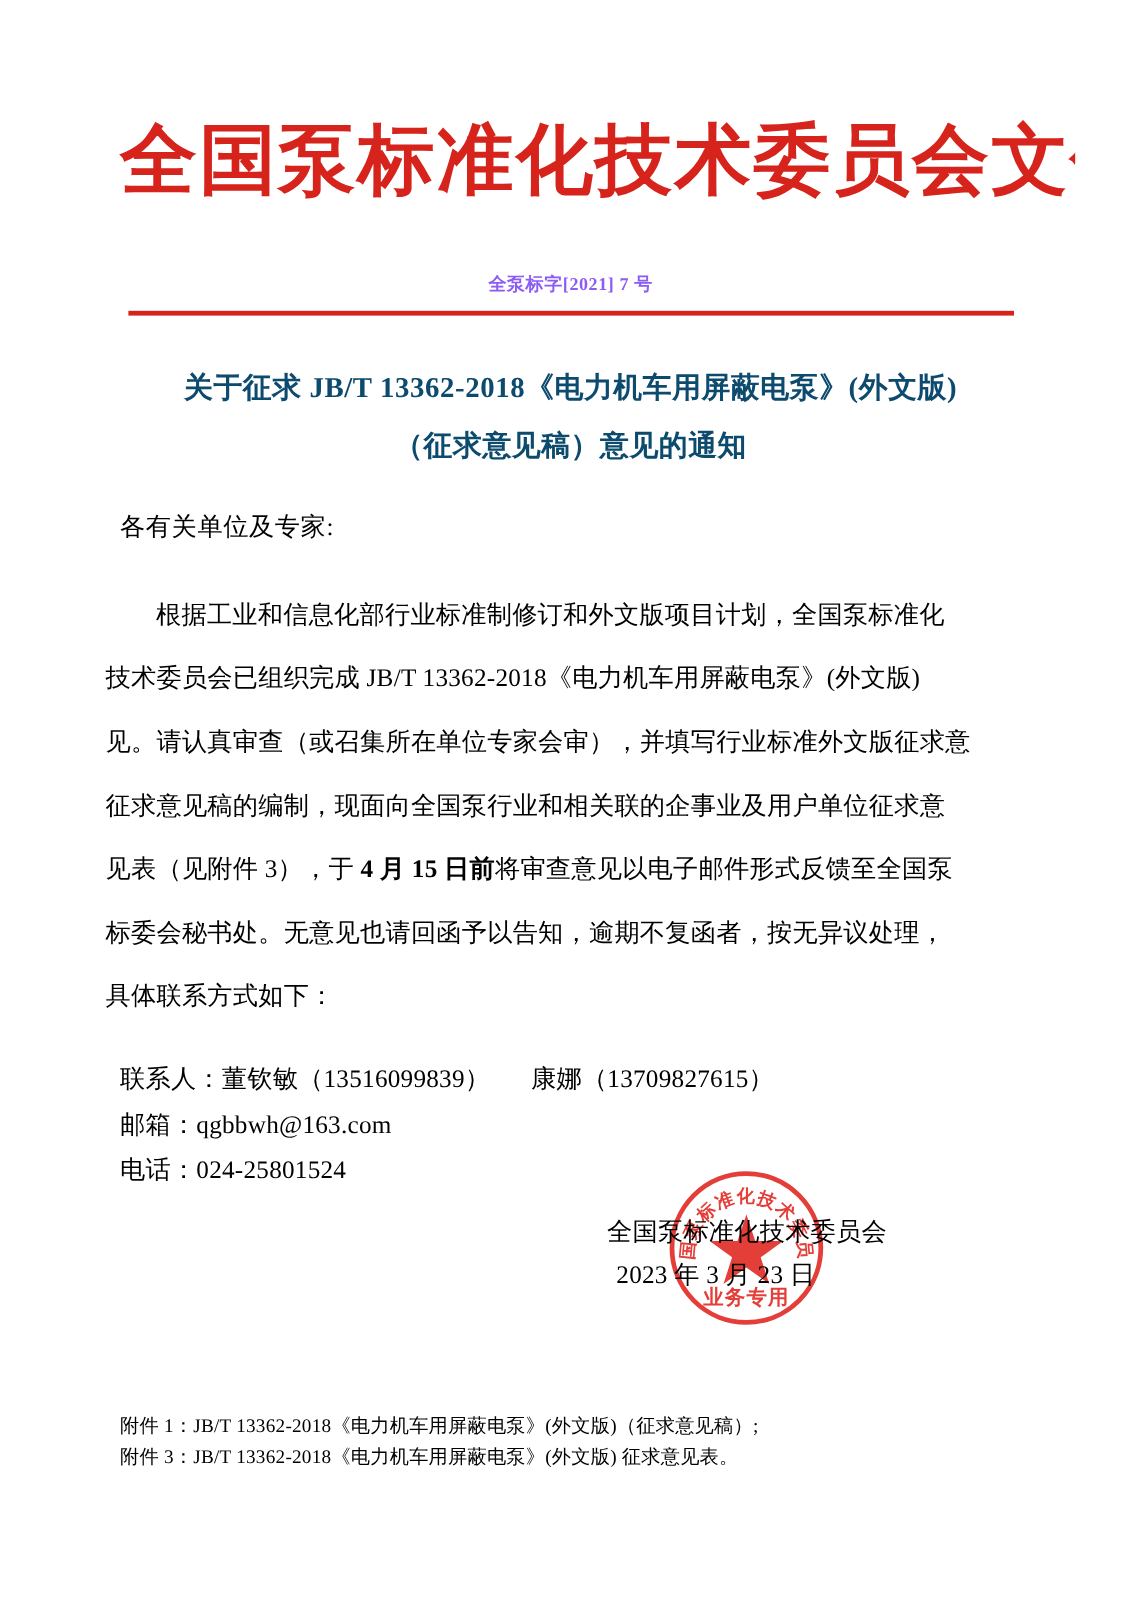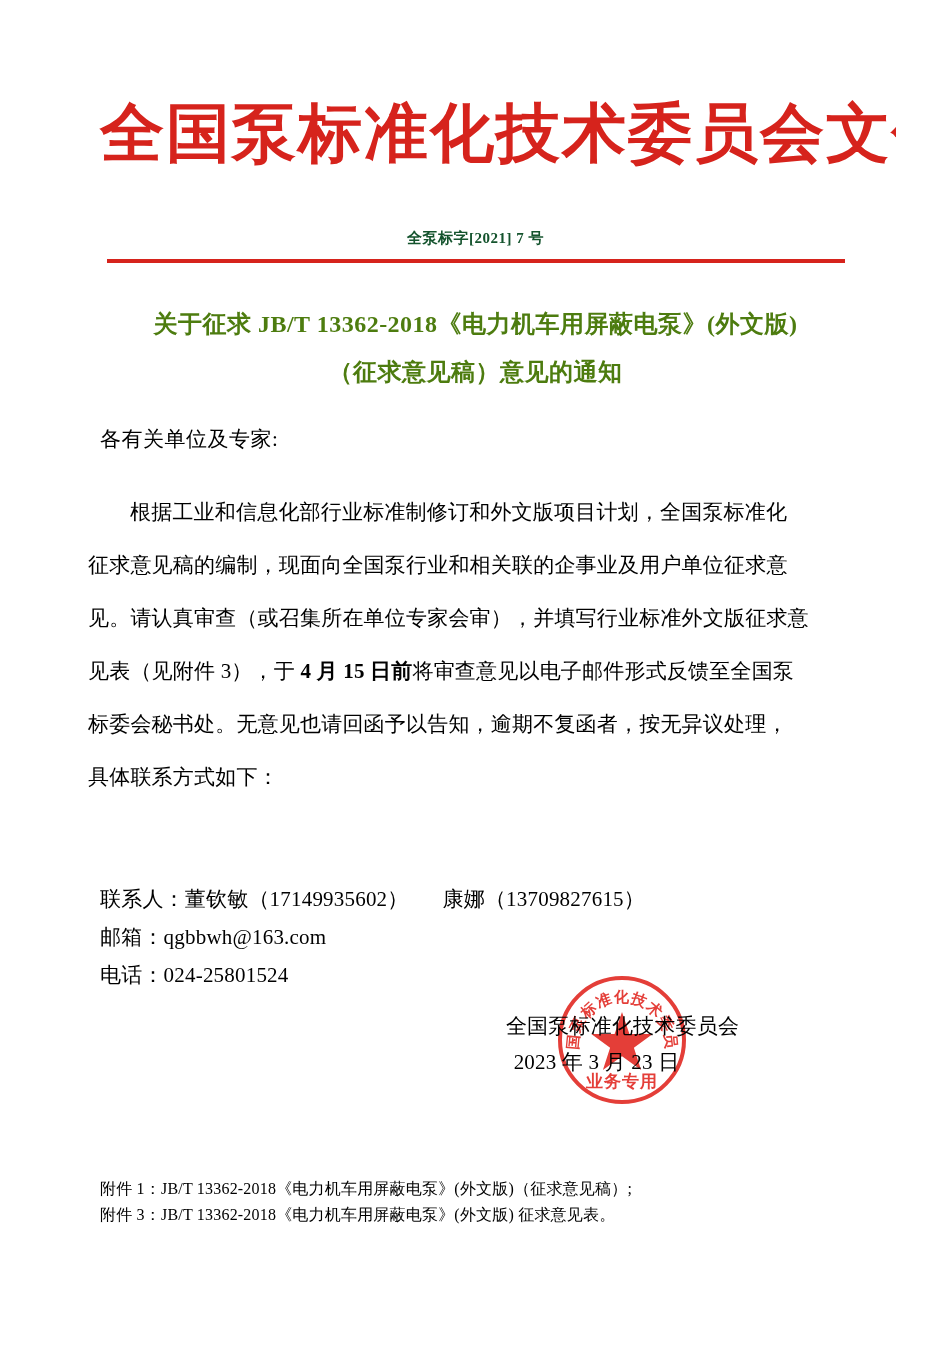--- a/index.html
+++ b/index.html
@@ -38,21 +38,21 @@
   }
   .doc-number {
     position: absolute;
     left: 100px;
     top: 228px;
     width: 751px;
     text-align: center;
     font-size: 15px;
     font-weight: bold;
     line-height: 20px;
-    color: #14532d;
+    color: #8b5cf6;
     letter-spacing: 0.5px;
   }
   .red-rule {
     position: absolute;
     left: 107px;
     top: 259px;
     width: 738px;
     height: 4px;
     background: #d6231c;
   }
@@ -60,21 +60,21 @@
   
   .doc-title {
     position: absolute;
     left: 100px;
     top: 300px;
     width: 751px;
     text-align: center;
     font-size: 24px;
     font-weight: bold;
     line-height: 48px;
-    color: #4d7c0f;
+    color: #0c4a6e;
     letter-spacing: 0.5px;
   }
   .doc-title .tline { display: block; white-space: nowrap; }
 
   
   .salutation {
     position: absolute;
     left: 100px;
     top: 425px;
     font-size: 21px;
@@ -168,29 +168,30 @@
 
   <div class="doc-title">
     <span class="tline">关于征求 JB/T 13362-2018《电力机车用屏蔽电泵》(外文版)</span>
     <span class="tline">（征求意见稿）意见的通知</span>
   </div>
 
   <div class="salutation">各有关单位及专家:</div>
 
   <div class="body-block">
     <span class="body-line indent">根据工业和信息化部行业标准制修订和外文版项目计划，全国泵标准化</span>
+    <span class="body-line">技术委员会已组织完成 JB/T 13362-2018《电力机车用屏蔽电泵》(外文版)</span>
+    <span class="body-line">见。请认真审查（或召集所在单位专家会审），并填写行业标准外文版征求意</span>
     <span class="body-line">征求意见稿的编制，现面向全国泵行业和相关联的企事业及用户单位征求意</span>
-    <span class="body-line">见。请认真审查（或召集所在单位专家会审），并填写行业标准外文版征求意</span>
     <span class="body-line"><span>见表（见附件 3），于 </span><span class="bold-inline">4 月 15 日前</span><span>将审查意见以电子邮件形式反馈至全国泵</span></span>
     <span class="body-line">标委会秘书处。无意见也请回函予以告知，逾期不复函者，按无异议处理，</span>
     <span class="body-line">具体联系方式如下：</span>
   </div>
 
   <div class="contact-block">
-    <span class="contact-line"><span>联系人：</span><span>董钦敏（17149935602）</span><span class="contact-gap"></span><span>康娜（13709827615）</span></span>
+    <span class="contact-line"><span>联系人：</span><span>董钦敏（13516099839）</span><span class="contact-gap"></span><span>康娜（13709827615）</span></span>
     <span class="contact-line"><span>邮箱：</span><span>qgbbwh@163.com</span></span>
     <span class="contact-line"><span>电话：</span><span>024-25801524</span></span>
   </div>
 
   <div class="seal">
     <svg viewBox="0 0 132 132" xmlns="http://www.w3.org/2000/svg">
       <defs>
         <path id="arcpath" d="M 22 72 A 44 44 0 0 1 110 72" fill="none"></path>
       </defs>
       <circle cx="66" cy="66" r="62" fill="none" stroke="#e2302a" stroke-width="4"></circle>

